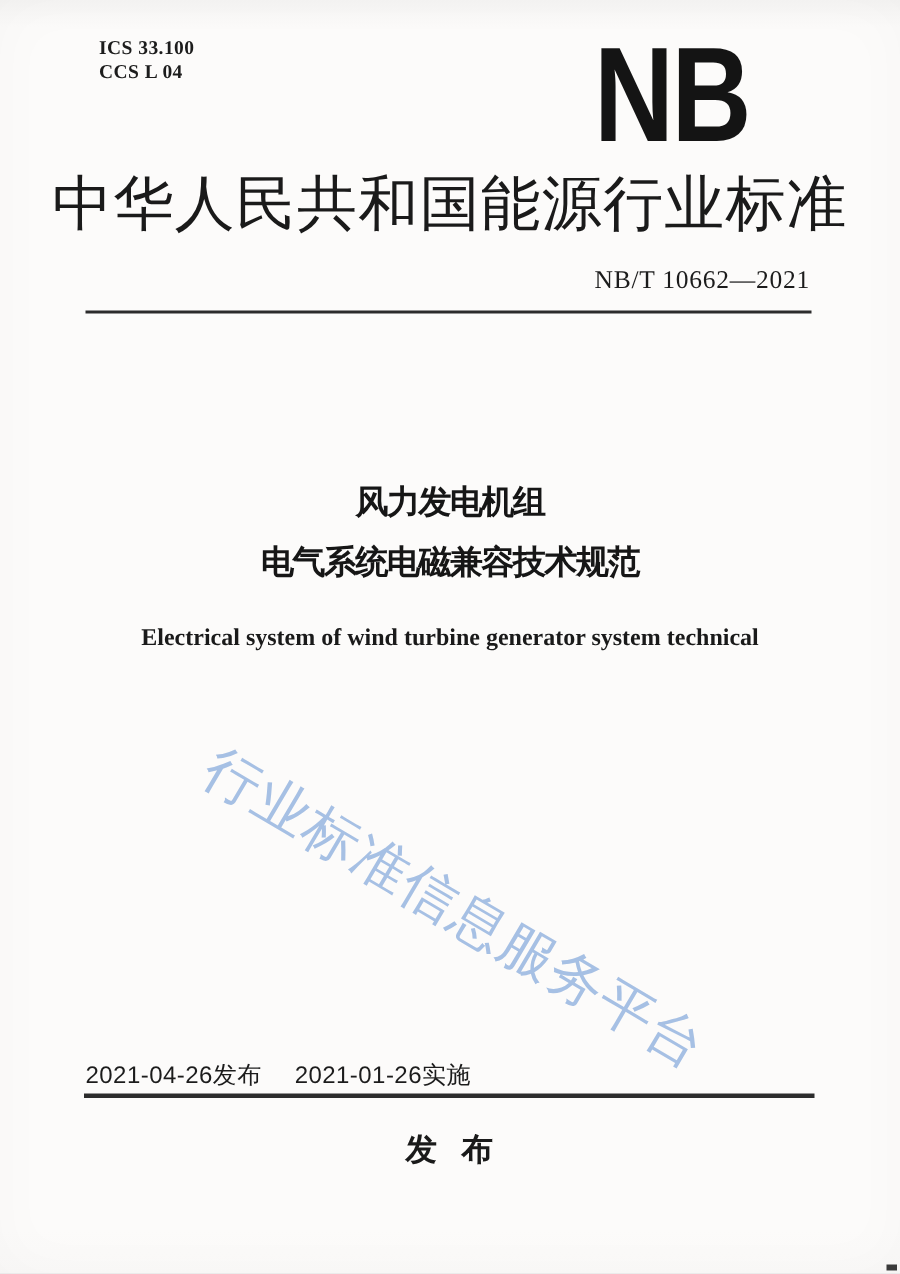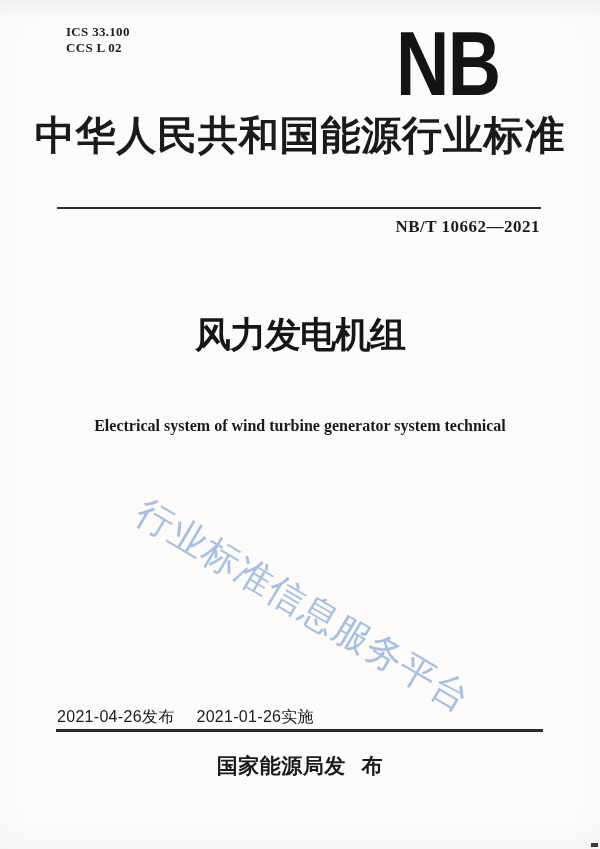--- a/index.html
+++ b/index.html
@@ -40,33 +40,32 @@
     transform-origin: left top;
     color: #141414;
   }
   .std-category {
     position: absolute;
     left: 0;
     top: 108px;
     width: 600px;
     text-align: center;
     font-size: 40px;
-    font-weight: bold;
+    font-weight: normal;
     letter-spacing: 0.8px;
     color: #1a1a1a;
     white-space: nowrap;
   }
   .std-number {
     position: absolute;
     right: 60px;
     top: 177px;
     font-size: 17px;
-    font-weight: bold;
+    font-weight: normal;
     letter-spacing: 0.5px;
-    margin-top: 40px;
   }
   .rule {
     position: absolute;
     background: #2c2c2c;
     height: 2px;
   }
   .rule-top {
     left: 57px;
     top: 207px;
     width: 484px;
@@ -78,21 +77,21 @@
     height: 2.5px;
   }
   .main-title {
     position: absolute;
     left: 0;
     top: 315px;
     width: 600px;
     text-align: center;
     font-family: "Liberation Sans", "DejaVu Sans", sans-serif;
     font-weight: bold;
-    font-size: 36px;
+    font-size: 22px;
     letter-spacing: -1px;
     line-height: 40px;
     color: #161616;
   }
   .en-title {
     position: absolute;
     left: 0;
     top: 416px;
     width: 600px;
     text-align: center;
@@ -152,48 +151,48 @@
     background: #3a3a3a;
   }
 </style>
 </head>
 <body>
 
 <div class="page">
 
   <div class="ics-block">
     <div>ICS 33.100</div>
-    <div>CCS L 02</div>
+    <div>CCS L 04</div>
   </div>
 
   <div class="nb-logo">NB</div>
 
   <div class="std-category">中华人民共和国能源行业标准</div>
 
   <div class="std-number">NB/T 10662—2021</div>
 
   <div class="rule rule-top"></div>
 
   <div class="main-title">
     <div>风力发电机组</div>
+    <div>电气系统电磁兼容技术规范</div>
   </div>
 
   <div class="en-title">
     <div>Electrical system of wind turbine generator system technical</div>
   </div>
 
   <div class="watermark">行业标准信息服务平台</div>
 
   <div class="date-row">
     <span>2021-04-26发布</span>
     <span>2021-01-26实施</span>
   </div>
 
   <div class="rule rule-bottom"></div>
 
   <div class="publisher-row">
-    <span class="publisher-name">国家能源局</span>
     <span class="publish-label">发 布</span>
   </div>
 
   <div class="corner-mark"></div>
 
 </div>
 
 </body></html>

